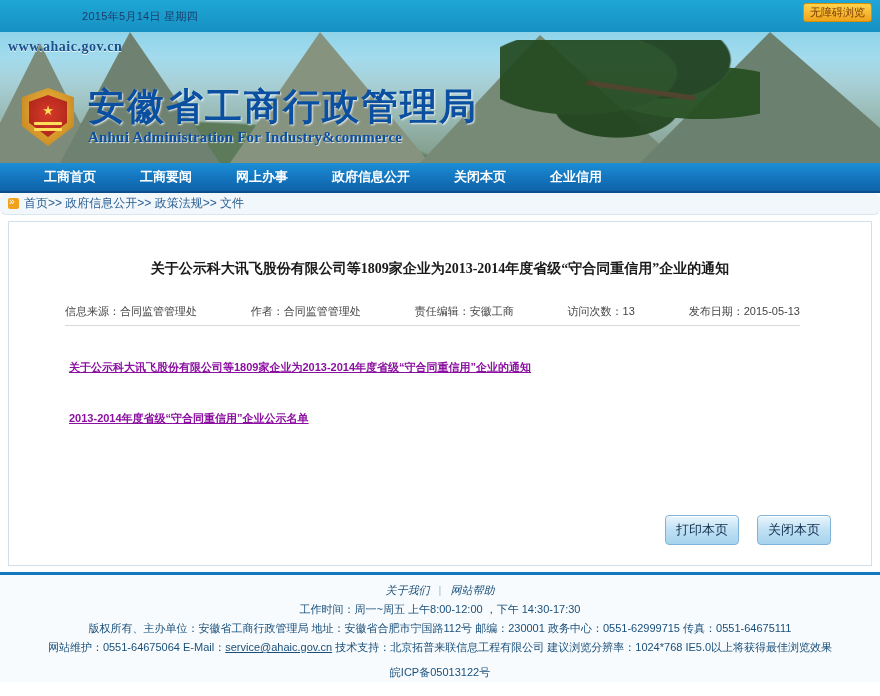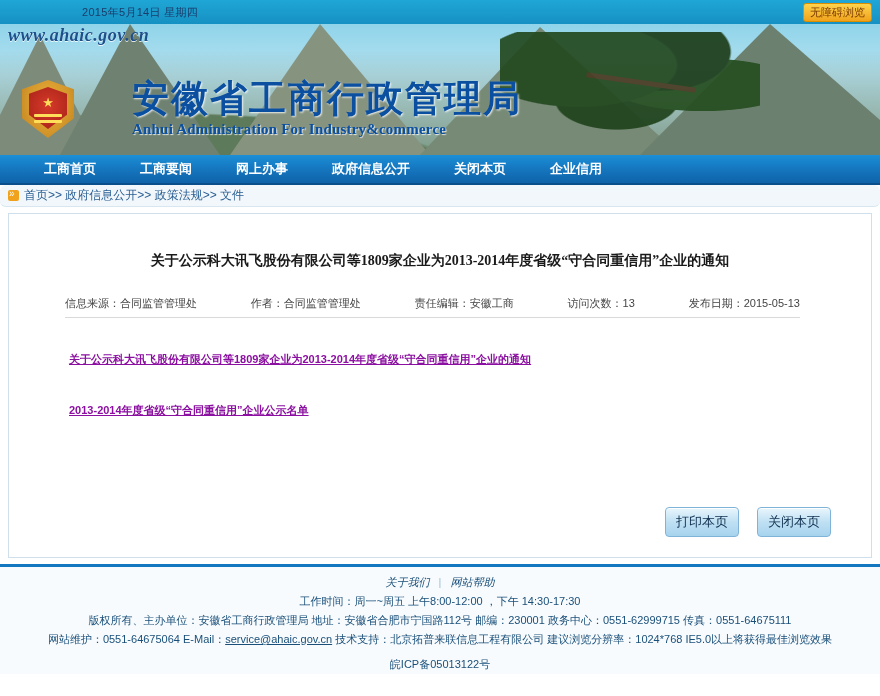--- a/index.html
+++ b/index.html
@@ -7,21 +7,21 @@
   body {
     width: 880px; height: 696px;
     font-family: "Liberation Sans", sans-serif;
     font-size: 12px;
     color: #333;
     background: #fff;
     overflow: hidden;
   }
   
   .topbar {
-    height: 24px;
+    height: 32px;
     background: linear-gradient(to bottom, #1fa6d6 0%, #1a9ccc 50%, #1690c2 100%);
     display: flex; align-items: center;
     color: #fff; font-size: 11px;
     position: relative;
   }
   .topbar .date {
     color:#1a3d6b; font-size:11px;
     margin-left: 82px;
     letter-spacing: 0.3px;
     white-space: nowrap;
@@ -84,26 +84,25 @@
       radial-gradient(ellipse at 62% 18%, #1d3d1a 0%, #1d3d1a 30%, transparent 31%),
       radial-gradient(ellipse at 78% 48%, #264e20 0%, #264e20 32%, transparent 33%),
       radial-gradient(ellipse at 45% 62%, #20431c 0%, #20431c 30%, transparent 31%);
     opacity:.92;
   }
   .tree .trunk {
     position:absolute; left:86px; top:48px; width:110px; height:5px;
     background:#4a3a22; transform: rotate(8deg);
   }
   .banner .url {
-    position:absolute; left:8px; top:1px;
-    color:#1d4f8a; font-weight:bold; font-size:18px;
+    position:absolute; left:8px; top:7px;
+    color:#1d4f8a; font-weight:bold; font-size:14px;
     font-family:"Liberation Serif", serif;
     letter-spacing:.5px;
     text-shadow: 0 1px 0 rgba(255,255,255,.8);
-    font-style: italic;
   }
   .emblem {
     position:absolute; left:22px; top:56px; width:52px; height:58px;
   }
   .emblem .shield{
     position:absolute; inset:0;
     background: radial-gradient(ellipse at 50% 40%, #e8b13c 0%, #d4962a 60%, #b97f1d 100%);
     clip-path: polygon(50% 0,100% 16%,100% 66%,50% 100%,0 66%,0 16%);
     border-radius:4px;
   }
@@ -114,21 +113,21 @@
   }
   .emblem .star{
     position:absolute; left:50%; top:16px; transform:translateX(-50%);
     color:#ffdf5a; font-size:13px; line-height:13px;
   }
   .emblem .bar{
     position:absolute; left:12px; right:12px; top:34px; height:3px; background:#ffdf5a; border-radius:1px;
   }
   .emblem .bar2{ top:40px; }
   .bannertitle {
-    position:absolute; left:88px; top:54px;margin-left:44px;
+    position:absolute; left:88px; top:54px;
   }
   .bannertitle .cn {
     font-size:37px; font-weight:bold; color:#0a4fa0;
     font-family:"Liberation Serif", serif;
     letter-spacing:2px;
     text-shadow: 1px 1px 2px rgba(255,255,255,.85);
     line-height:42px;
   }
   .bannertitle .en {
     font-size:15px; color:#0a4fa0; font-weight:bold;

